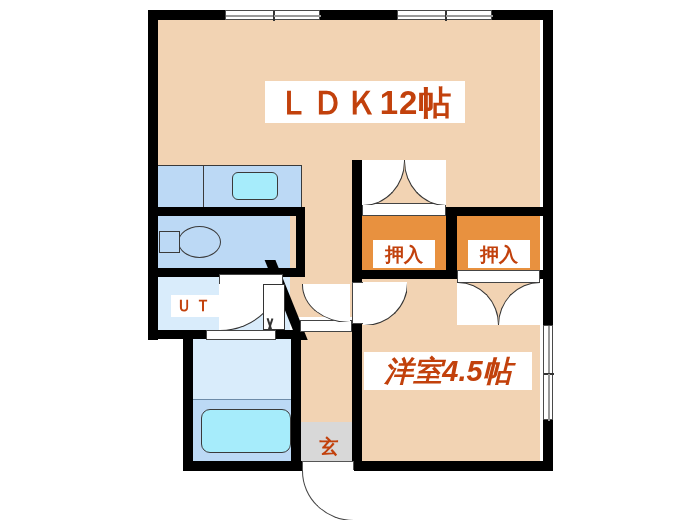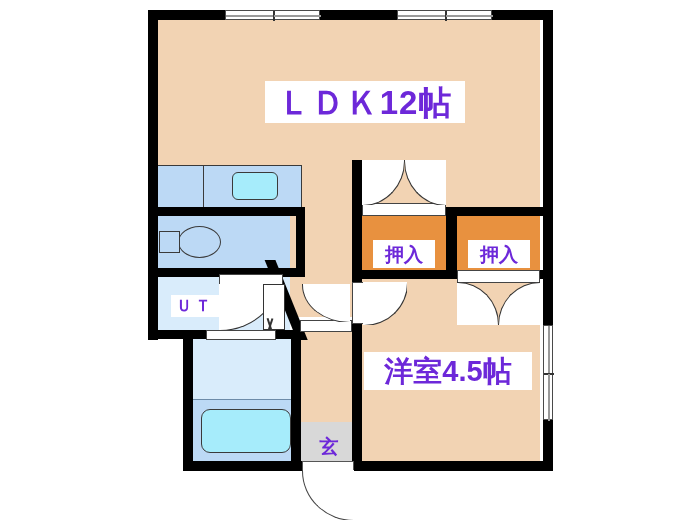--- a/index.html
+++ b/index.html
@@ -34,21 +34,21 @@
   .wall { background: #000000; }
 
   
   .outline { border: 1.3px solid #3a3a3a; }
 
   
   .label {
     display: flex;
     align-items: center;
     justify-content: center;
-    color: #6d28d9;
+    color: #c2410c;
     background: #ffffff;
     white-space: nowrap;
     font-weight: 700;
     line-height: 1;
   }
   .label-ldk    { font-size: 33px; letter-spacing: 1px; }
   .label-room   { font-size: 29px; letter-spacing: 0px; }
   .label-closet { font-size: 19px; letter-spacing: 0px; margin-top: 12px; }
   .label-ut     { font-size: 16px; letter-spacing: 3px; }
   .label-genkan { font-size: 19px; }
@@ -204,21 +204,21 @@
 
   <div class="abs fill-white" style="left:302px; top:461px; width:52px; height:10px; border:1px solid #555;"></div>
   <div class="abs" style="left:302px; top:470px; width:52px; height:50px; overflow:hidden;">
     <div style="position:absolute; left:0; top:0; width:52px; height:50px;
                 background:#ffffff; border-left:1.4px solid #444; border-bottom:1.4px solid #444;
                 border-bottom-left-radius:52px 50px;"></div>
   </div>
 
   <div class="abs label label-ldk" style="left:265px; top:81px; width:200px; height:42px;">ＬＤＫ12帖</div>
 
-  <div class="abs label label-room" style="left:364px; top:352px; width:168px; height:38px;">洋室4.5帖</div>
+  <div class="abs label label-room" style="left:364px; top:352px; width:168px; height:38px;font-style:italic;">洋室4.5帖</div>
 
   <div class="abs label label-closet" style="left:373px; top:228px; width:62px; height:28px;">押入</div>
 
   <div class="abs label label-closet" style="left:468px; top:228px; width:62px; height:28px;">押入</div>
 
   <div class="abs label label-ut" style="left:171px; top:295px; width:48px; height:22px;">ＵＴ</div>
 
   <div class="abs label label-genkan" style="left:309px; top:432px; width:40px; height:28px; background:transparent;">玄</div>
 
 </div>

